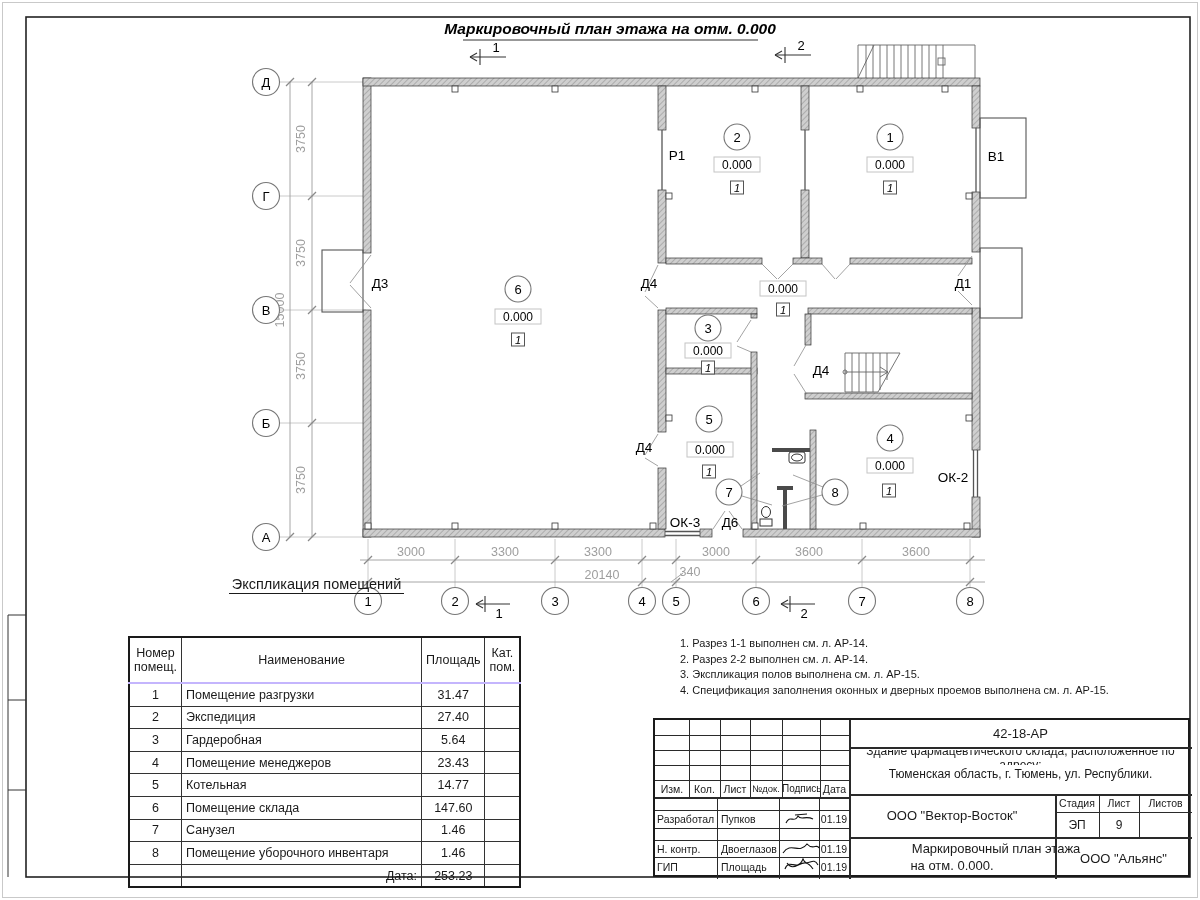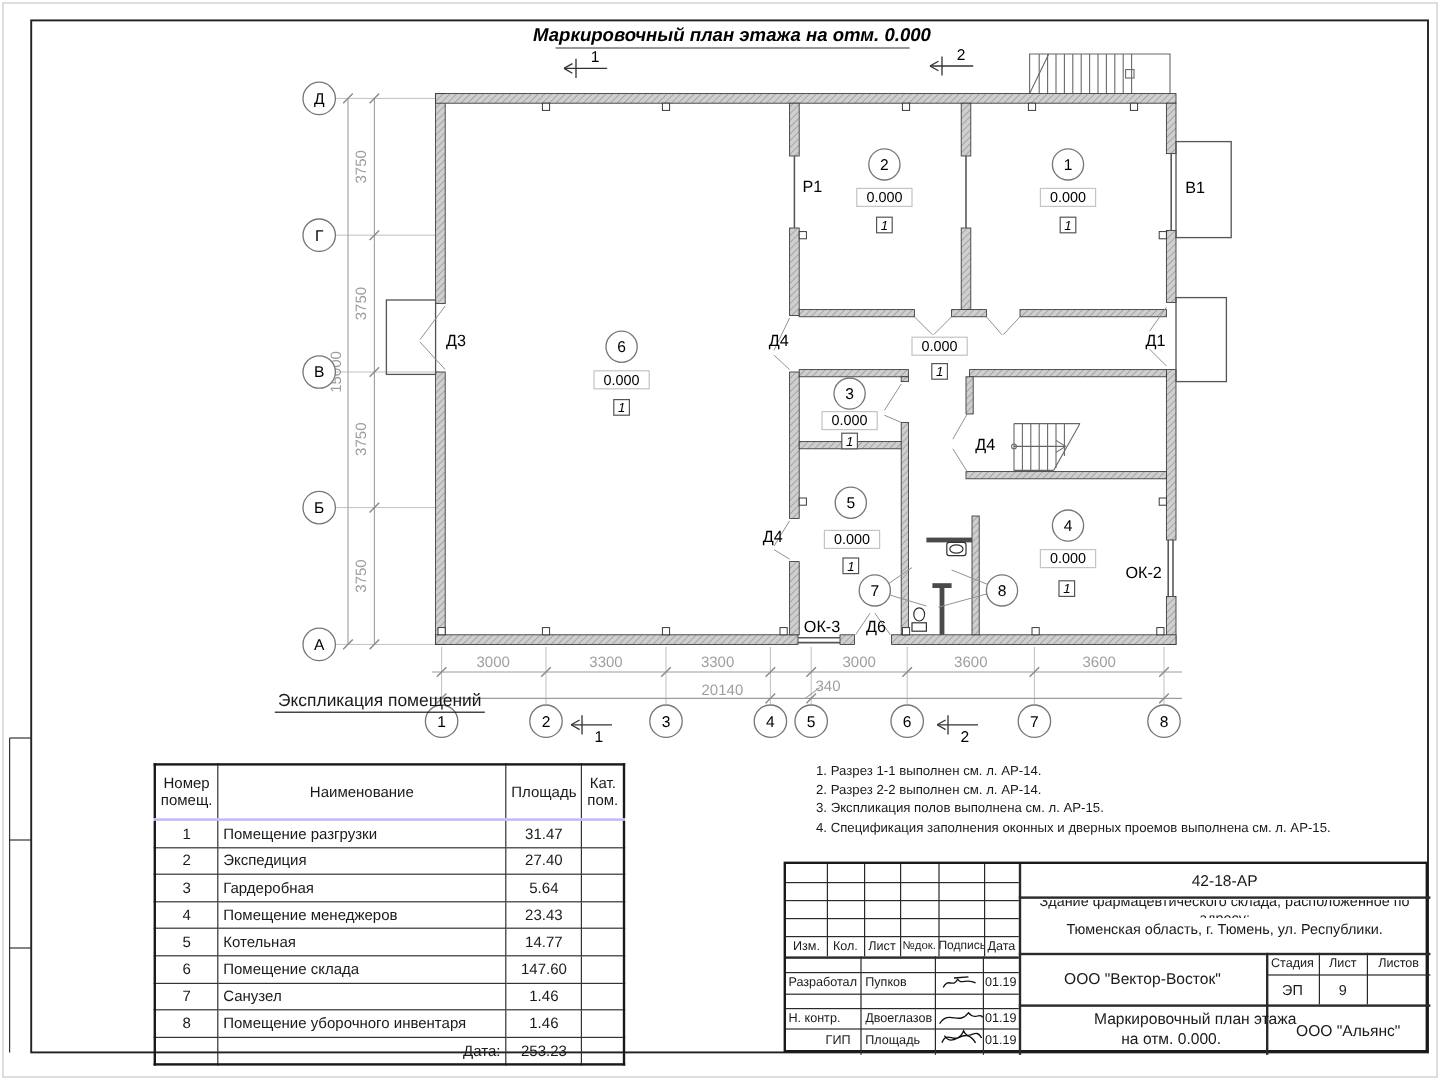--- a/index.html
+++ b/index.html
@@ -529,21 +529,21 @@
   <div class="cell" style="left:2px;top:90px;width:60px;height:18px;">Разработал</div>
   <div class="cell" style="left:66px;top:90px;width:56px;height:18px;">Пупков</div>
   <div class="cell ctr" style="left:164px;top:90px;width:30px;height:18px;">
         <span style="width:100%">01.19</span>
       </div>
   <div class="cell" style="left:2px;top:120px;width:60px;height:17px;">Н. контр.</div>
   <div class="cell" style="left:66px;top:120px;width:56px;height:17px;">Двоеглазов</div>
   <div class="cell ctr" style="left:164px;top:120px;width:30px;height:17px;">
         <span style="width:100%">01.19</span>
       </div>
-  <div class="cell" style="left:2px;top:137px;width:60px;height:20px;margin-left:31px;">ГИП</div>
+  <div class="cell" style="left:2px;top:137px;width:60px;height:20px;">ГИП</div>
   <div class="cell" style="left:66px;top:137px;width:56px;height:20px;">Площадь</div>
   <div class="cell ctr" style="left:164px;top:137px;width:30px;height:20px;">
         <span style="width:100%">01.19</span>
       </div>
 
   <svg class="sig-svg" style="left:128px;top:92px;" width="34" height="15">
     <path d="M3,11 C7,2 11,12 15,4 C18,9 22,3 30,7 M12,3 L24,2" fill="none" stroke="#111" stroke-width="1.1"></path>
   </svg>
   <svg class="sig-svg" style="left:124px;top:119px;" width="42" height="39">
     <path d="M4,14 C12,2 20,16 28,5 C34,12 38,4 40,9 M6,30 C10,18 18,34 24,20 C28,30 34,16 39,26 M8,24 C16,36 24,14 34,30" fill="none" stroke="#111" stroke-width="1.1"></path>
@@ -572,21 +572,21 @@
       </div>
   <div class="cell ctr" style="left:400px;top:92px;width:44px;height:25px;font-size:12px;">
         <span style="width:100%">ЭП</span>
       </div>
   <div class="cell ctr" style="left:444px;top:92px;width:40px;height:25px;font-size:12px;">
         <span style="width:100%">9</span>
       </div>
   <div class="cell ctr" style="left:194px;top:119px;width:206px;height:19px;font-size:13px;margin-left:44px;">
         <span style="width:100%">Маркировочный план этажа</span>
       </div>
-  <div class="cell ctr" style="left:194px;top:136px;width:206px;height:19px;font-size:13px;padding-left:24px;">
+  <div class="cell ctr" style="left:194px;top:136px;width:206px;height:19px;font-size:13px;">
         <span style="width:100%">на отм. 0.000.</span>
       </div>
   <div class="cell ctr" style="left:400px;top:117px;width:137px;height:42px;font-size:13px;">
         <span style="width:100%">ООО "Альянс"</span>
       </div>
 </div>
 
 </div>
 
 </body></html>

